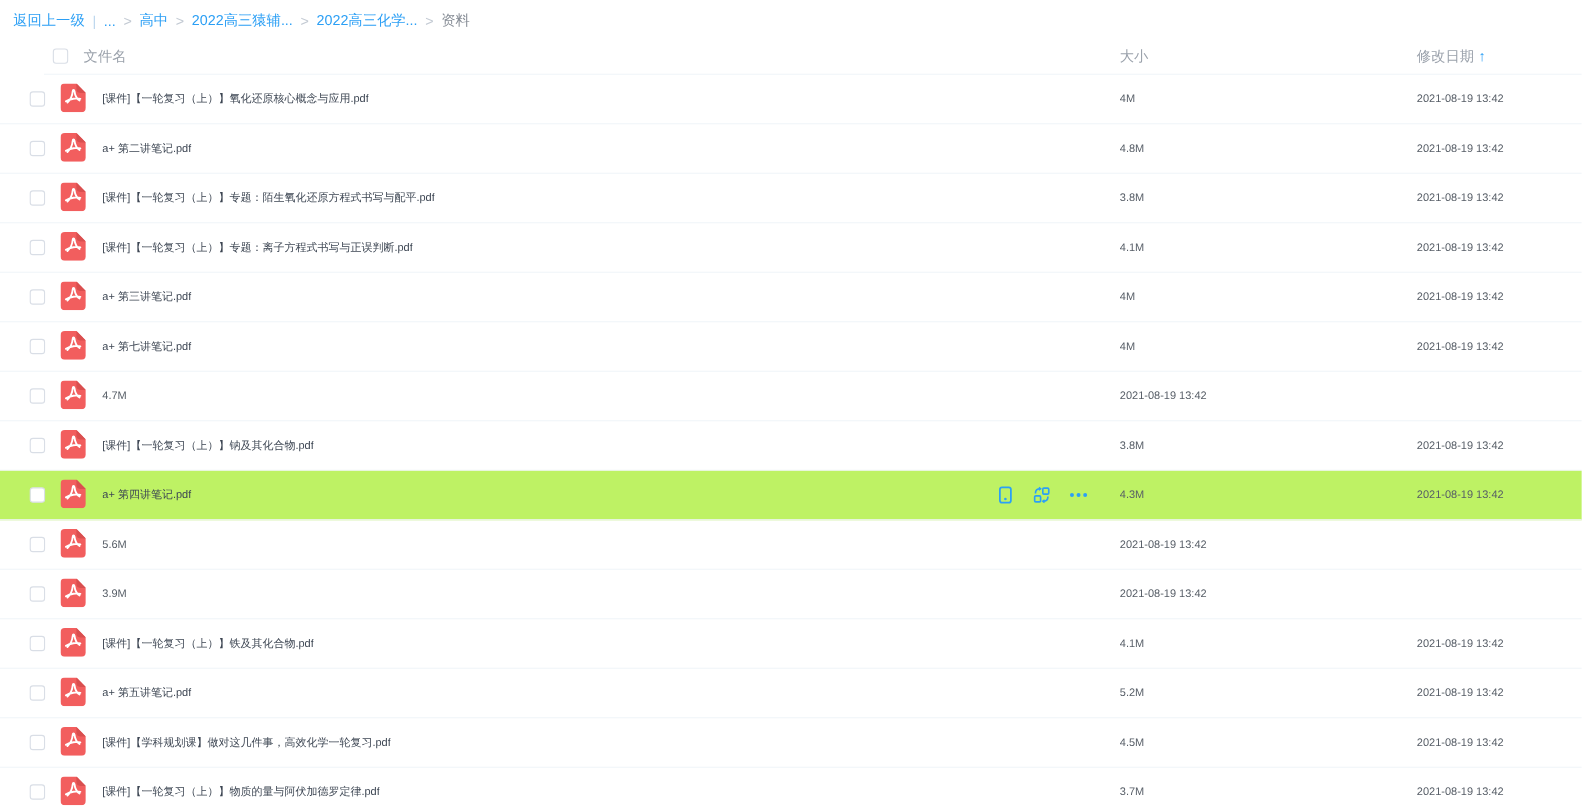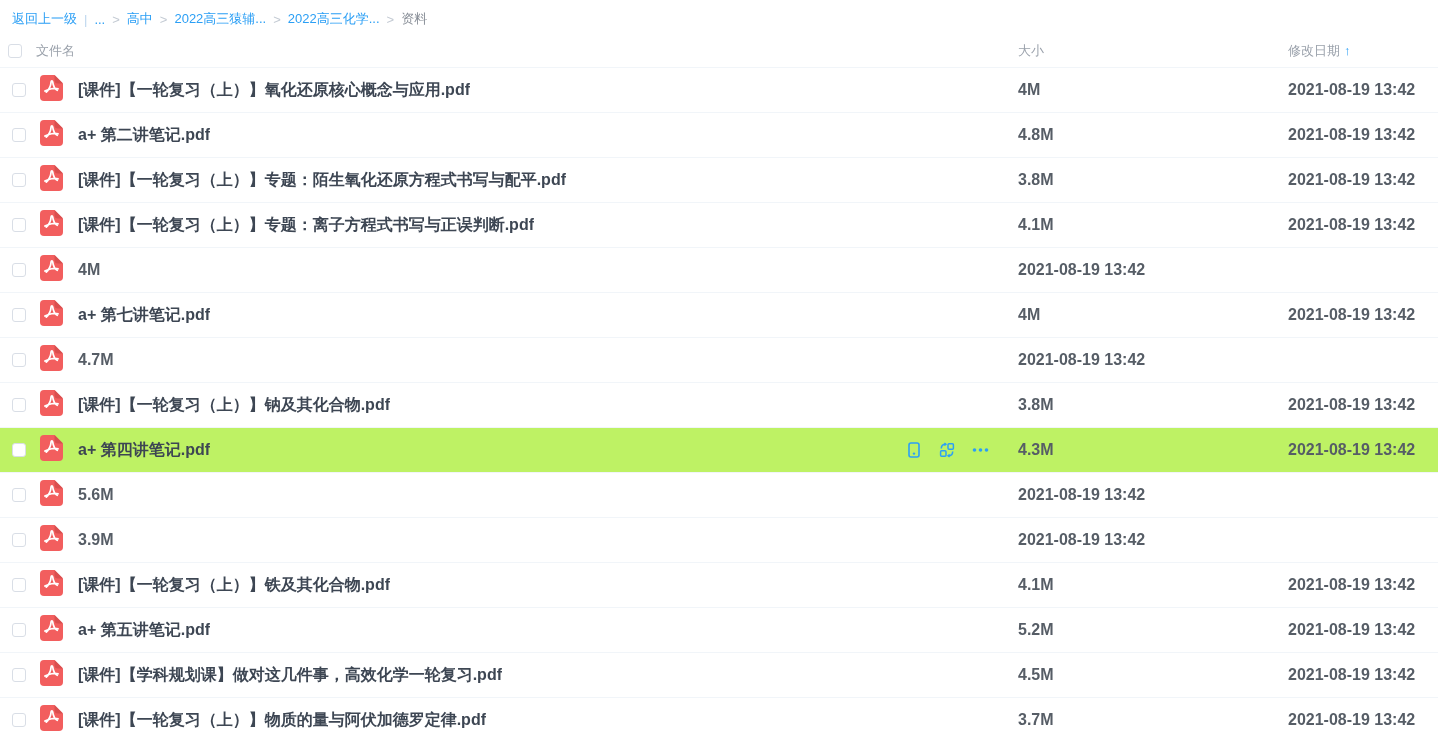--- a/index.html
+++ b/index.html
@@ -11,28 +11,28 @@
   .breadcrumb { padding: 10px 12px 6px 12px; font-size: 13px; color: #b4bcc6;
     display: flex; align-items: center; gap: 7px; white-space: nowrap; }
   .breadcrumb a { color: #2b9ff5; text-decoration: none; cursor: pointer; }
   .breadcrumb .sep { color: #c3cad3; }
   .breadcrumb .pipe { color: #bcd6ee; }
   .breadcrumb .current { color: #878d96; }
 
   
   .thead { display: grid; grid-template-columns: 28px 1fr 270px 150px;
     padding-left: 8px; height: 34px; align-items: center;
-    color: #9aa1ab; font-size: 13px; border-bottom: 1px solid #f1f5f9; }
+    color: #9aa1ab; font-size: 13px; border-bottom: 1px solid #f1f5f9; margin-left: 40px; }
   .thead .th { display: flex; align-items: center; gap: 4px; }
   .sort-arrow { color: #2b9ff5; font-size: 13px; font-weight: bold; }
 
   
   .row { display: grid; grid-template-columns: 28px 38px 1fr 270px 150px;
-    padding-left: 12px; height: 45px; align-items: center;
-    border-bottom: 1px solid #f1f5f9; font-size: 16px; cursor: pointer; font-weight: bold; }
+    padding-left: 27px; height: 45px; align-items: center;
+    border-bottom: 1px solid #f1f5f9; font-size: 10px; cursor: pointer; }
   .row.selected { background: #bef264; }
   .cell-name { display: flex; align-items: center; min-width: 0; }
   .fname { color: #3d4653; overflow: hidden; text-overflow: ellipsis; white-space: nowrap; }
   .fsize, .fdate { color: #565d66; }
 
   
   .cb { width: 14px; height: 14px; border: 1px solid #d9dee6; border-radius: 3px;
     background: #fff; display: inline-block; cursor: pointer; }
 
   
@@ -148,20 +148,23 @@
         </span>
       <span class="fsize">4.1M</span>
       <span class="fdate">2021-08-19 13:42</span>
     </div>
 
     <div class="row">
       <span class="cb"></span>
       <span><svg class="file-ic" viewBox="0 0 23 26">
             <use href="#pdf-icon"></use>
           </svg></span>
+      <span class="cell-name">
+          <span class="fname">a+ 第三讲笔记.pdf</span>
+        </span>
       <span class="fsize">4M</span>
       <span class="fdate">2021-08-19 13:42</span>
     </div>
 
     <div class="row">
       <span class="cb"></span>
       <span><svg class="file-ic" viewBox="0 0 23 26">
             <use href="#pdf-icon"></use>
           </svg></span>
       <span class="cell-name">

